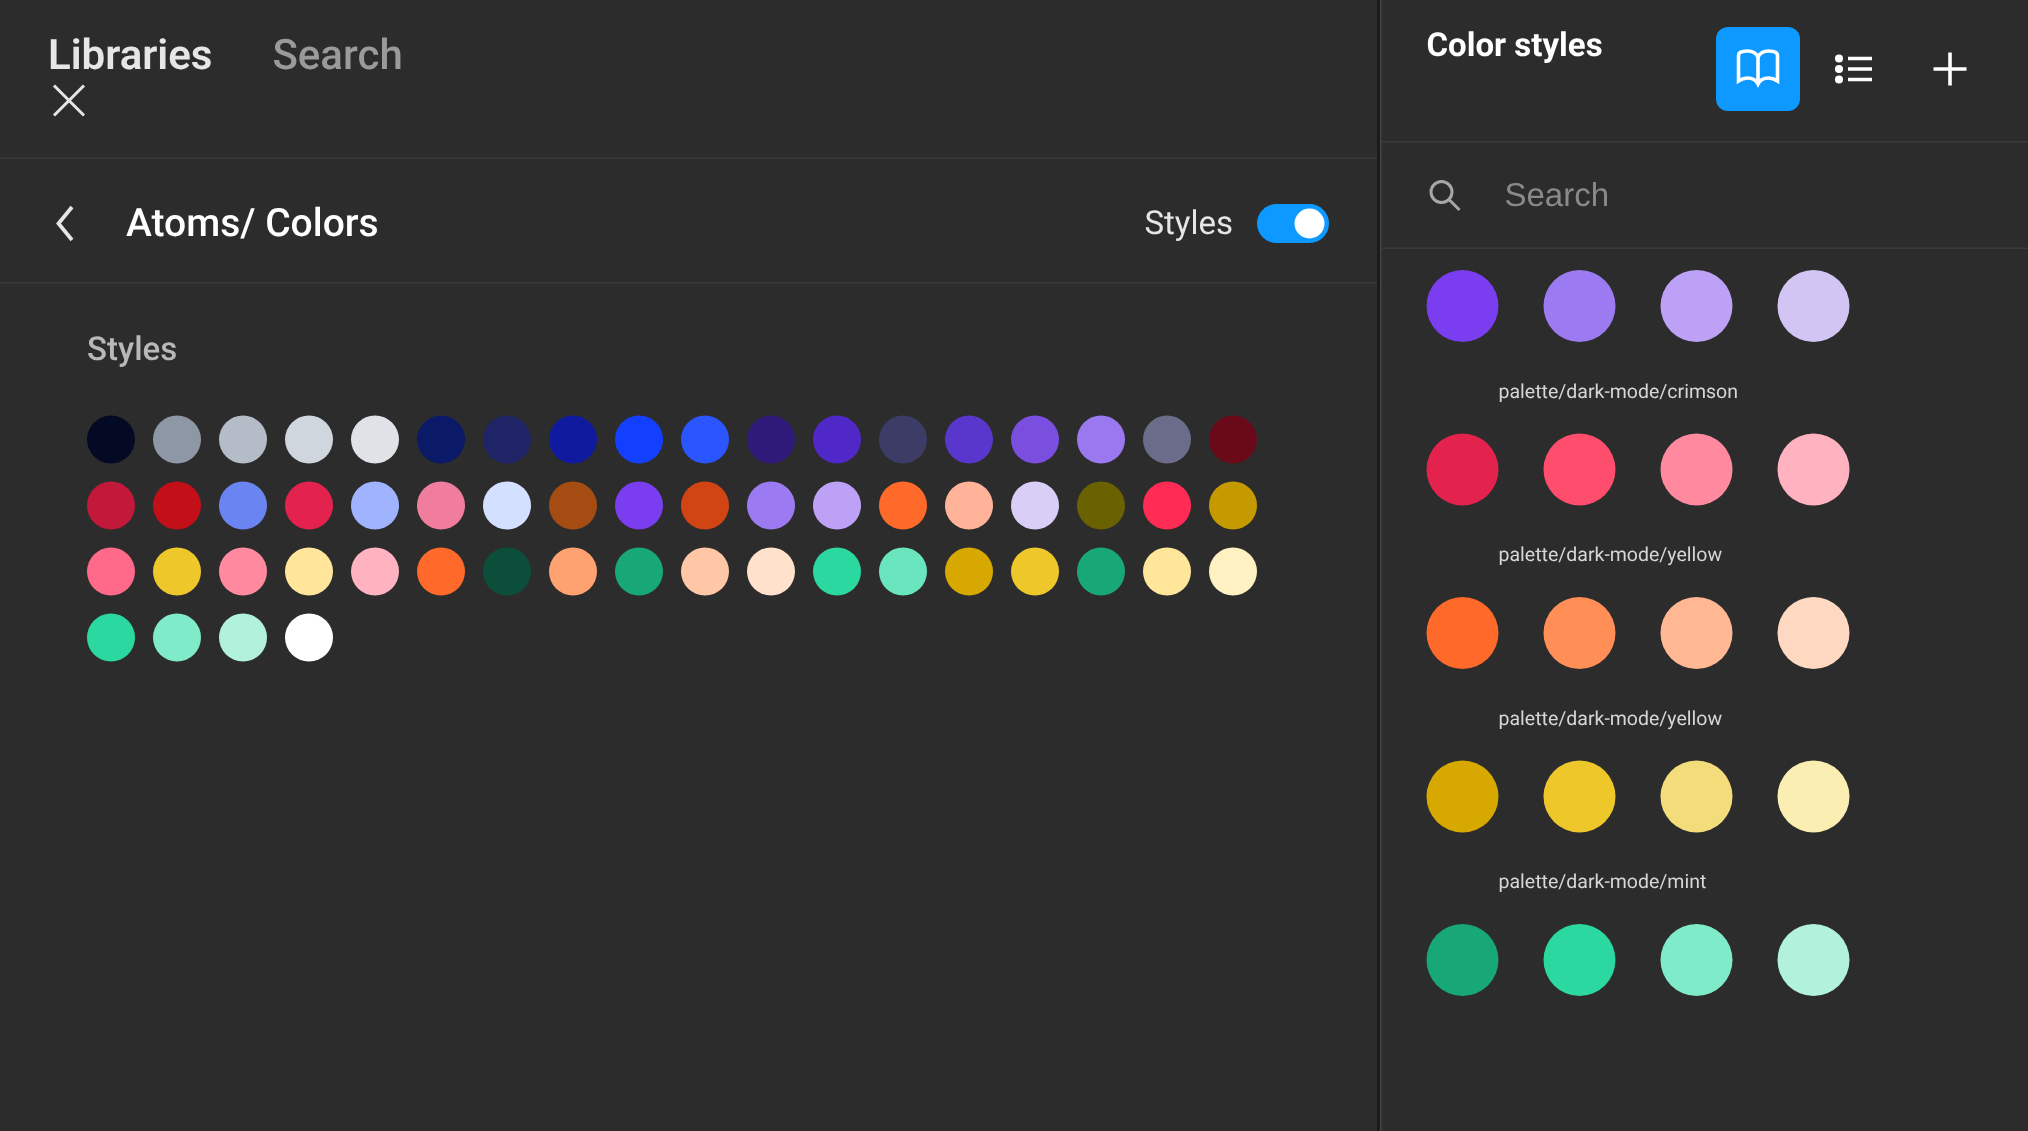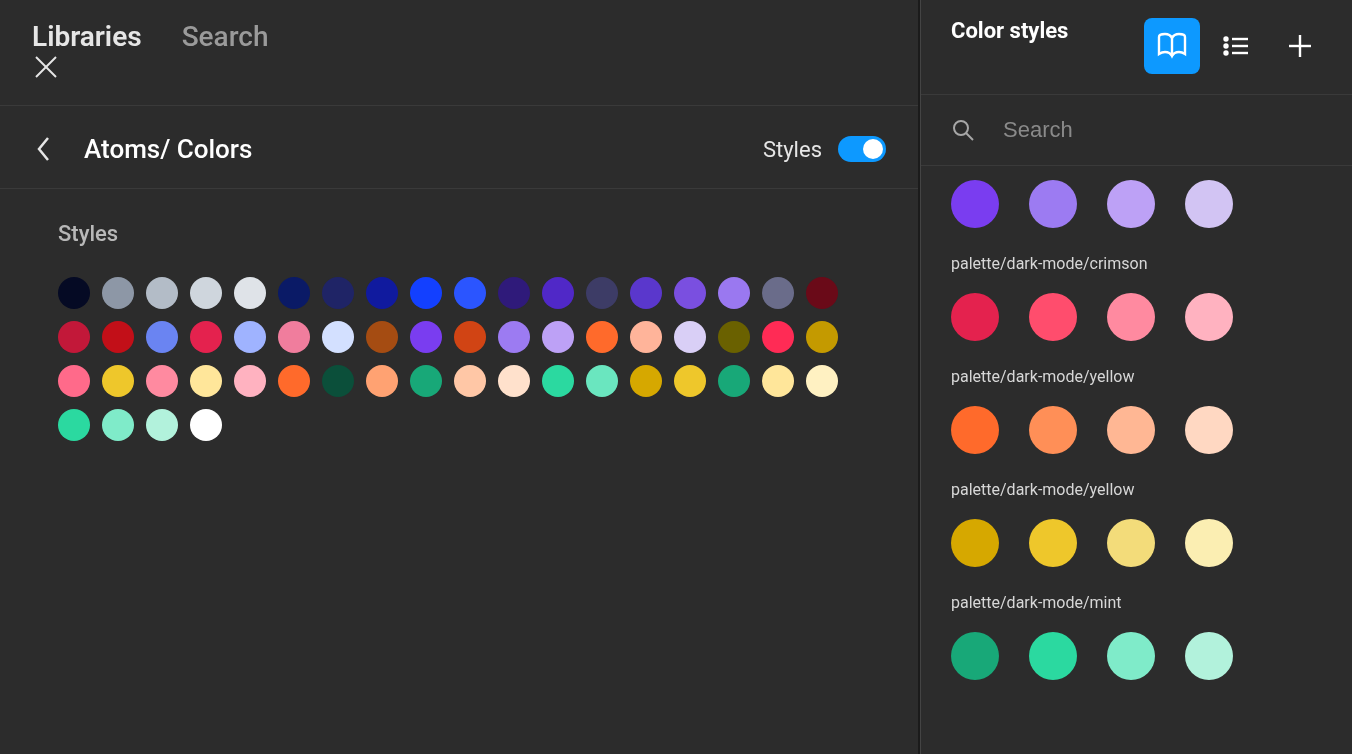--- a/index.html
+++ b/index.html
@@ -39,21 +39,21 @@
 
   .pr-search { display:flex; align-items:center; gap:28px; padding:22px 30px 22px 30px; border-bottom:1px solid #3a3a3a; }
   .pr-search svg { flex:0 0 auto; color:#a7a7a7; }
   .pr-search input { flex:1; background:transparent; border:none; outline:none; font-size:22px; color:#e6e6e6; }
   .pr-search input::placeholder { color:#8a8a8a; }
 
   .pr-body { flex:1; overflow:hidden; padding:14px 30px 0 30px; }
   .pr-group { margin-bottom:14px; }
   .pr-group-row { display:flex; gap:30px; margin-bottom:26px; }
   .pr-swatch { width:48px; height:48px; border-radius:50%; cursor:pointer; flex:0 0 48px; }
-  .pr-group-label { font-size:16px; color:#d7d7d7; margin-bottom:20px; }
+  .pr-group-label { font-size:13px; color:#d7d7d7; margin-bottom:20px;margin-left:48px; }
 
   svg { stroke: currentColor; fill:none; }
 </style>
 </head>
 <body>
 
 <div class="app">
 
   <div class="panel-left">
 

